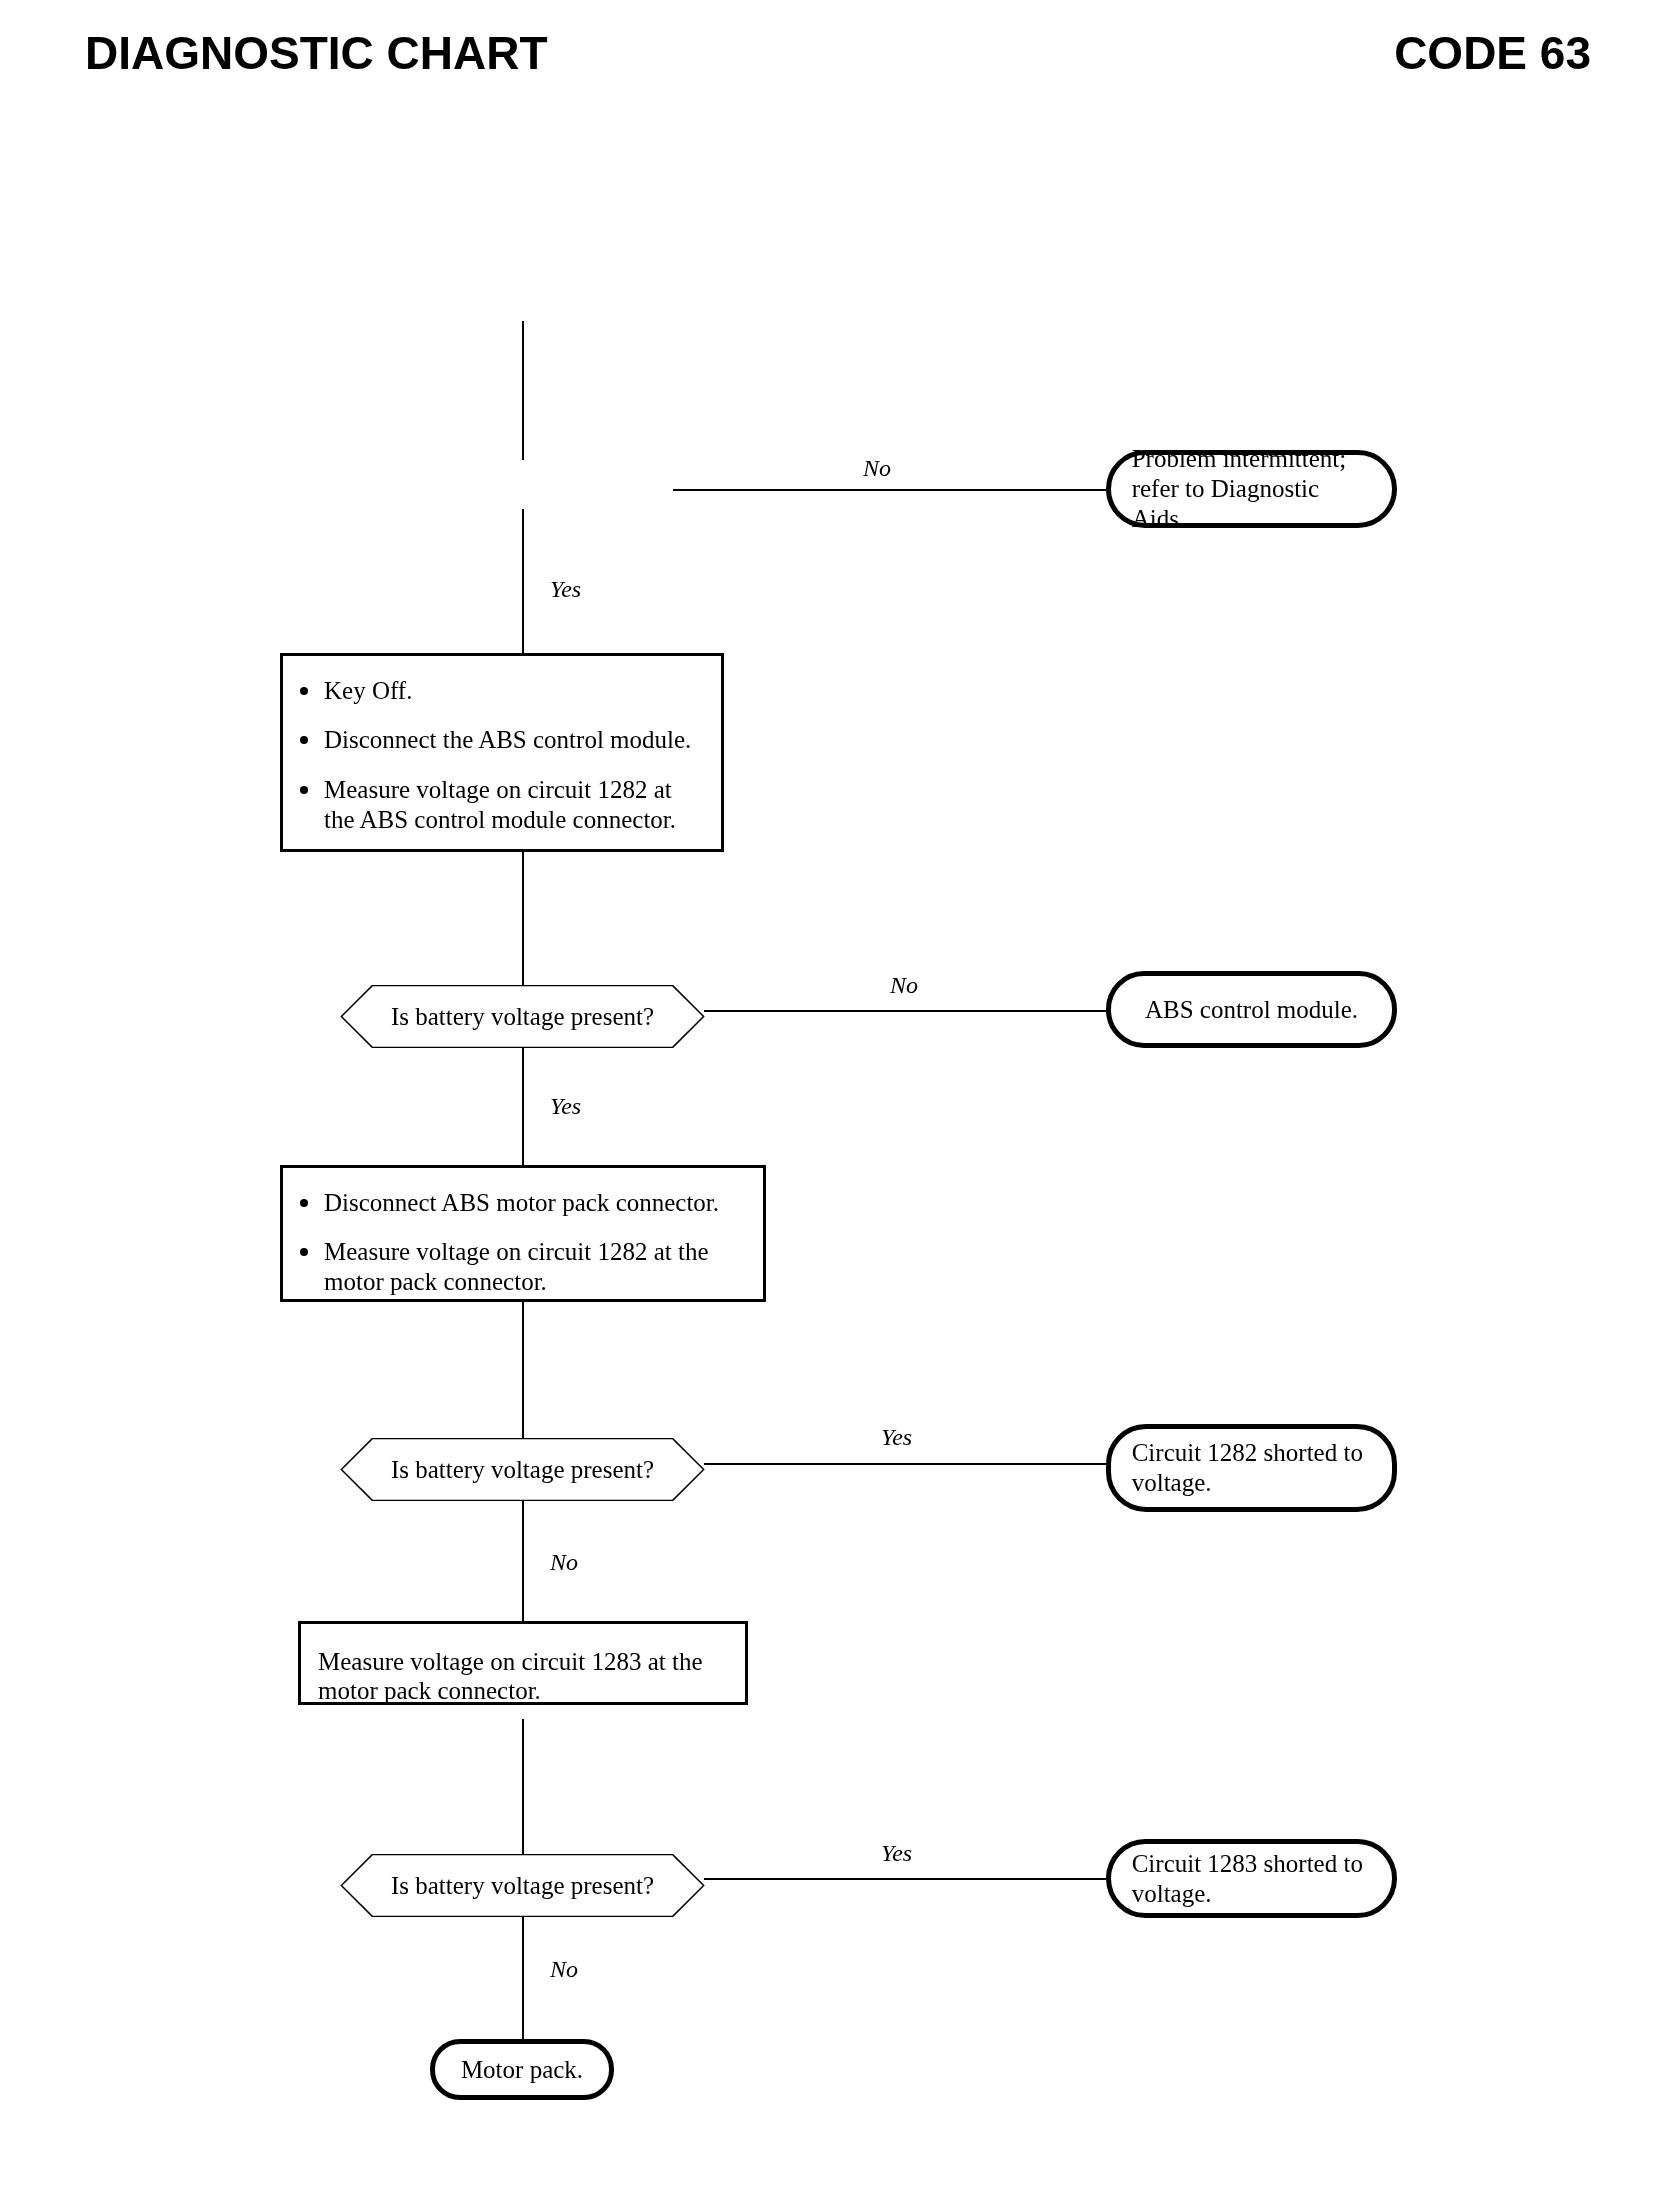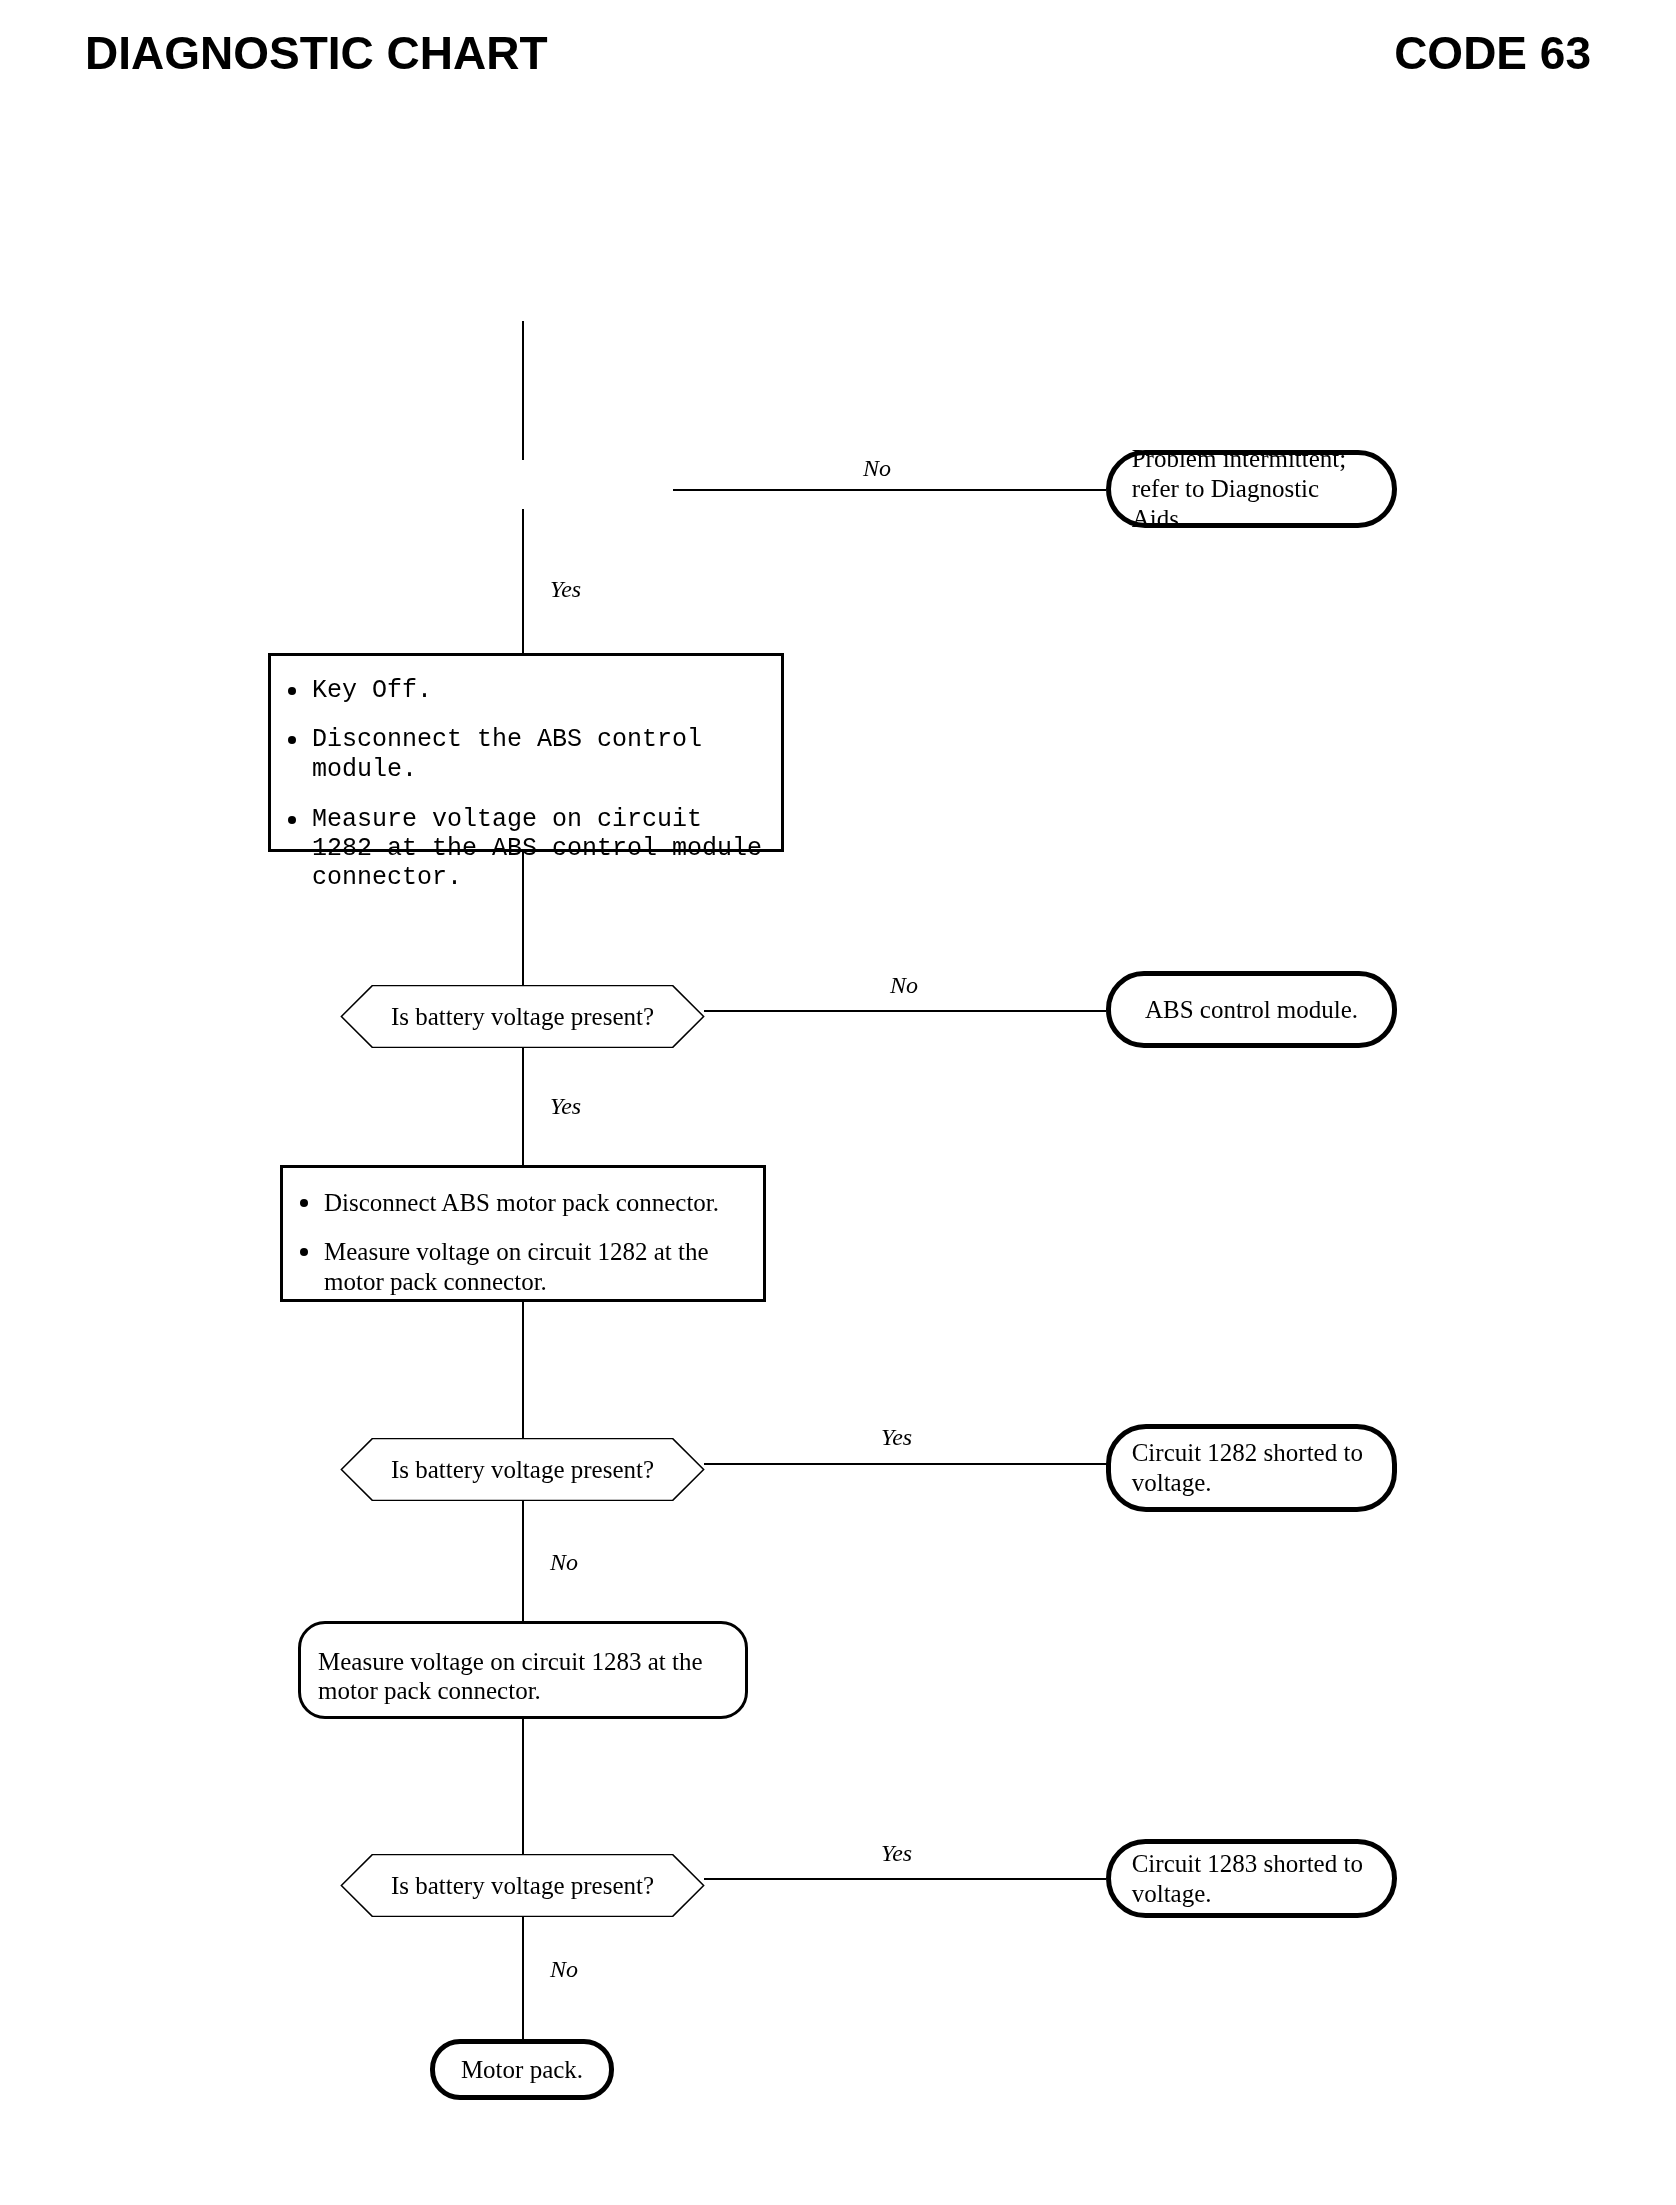--- a/index.html
+++ b/index.html
@@ -156,21 +156,21 @@
   <div class="branch-label" style="left:550px;  top:1550px;">No</div>
   <div class="branch-label" style="left:881px; top:1841px;">Yes</div>
   <div class="branch-label" style="left:550px;  top:1957px;">No</div>
 
 
 
   <div class="term" style="left:1106px; top:450px; width:291px; height:78px; border-radius:39px;">
     <div class="ttext">Problem intermittent; refer to Diagnostic Aids.</div>
   </div>
 
-  <div class="proc" style="left:268px; top:653px; width:516px; height:199px; padding:19.5px 14.6px 0 0;font-family:Liberation Mono, monospace;">
+  <div class="proc" style="left:280px; top:653px; width:444px; height:199px; padding:19.5px 14.6px 0 0;">
     <ul>
       <li>Key Off.</li>
       <li style="margin-top:20.7px;">Disconnect the ABS control module.</li>
       <li style="margin-top:20.7px;">Measure voltage on circuit 1282 at the ABS control module connector.</li>
     </ul>
   </div>
 
   <div class="decision" style="left:340px; top:985px; width:365px; height:63px;">
     <svg width="365" height="63" viewBox="0 0 600 104">
       <polygon points="52,1 548,1 599,52 548,103 52,103 1,52" fill="#ffffff" stroke="#000000" stroke-width="2.5"></polygon>
@@ -193,21 +193,21 @@
     <svg width="365" height="63" viewBox="0 0 600 104">
       <polygon points="52,1 548,1 599,52 548,103 52,103 1,52" fill="#ffffff" stroke="#000000" stroke-width="2.5"></polygon>
     </svg>
     <div class="dtext">Is battery voltage present?</div>
   </div>
 
   <div class="term" style="left:1106px; top:1424px; width:291px; height:88px; border-radius:40px;">
     <div class="ttext">Circuit 1282 shorted to voltage.</div>
   </div>
 
-  <div class="proc" style="left:298px; top:1621px; width:450px; height:98px; padding:23px 17px 0 17px;border-radius:27px;">
+  <div class="proc" style="left:298px; top:1621px; width:450px; height:84px; padding:23px 17px 0 17px;">
     <div class="plain">Measure voltage on circuit 1283 at the motor pack connector.</div>
   </div>
 
   <div class="decision" style="left:340px; top:1854px; width:365px; height:63px;">
     <svg width="365" height="63" viewBox="0 0 600 104">
       <polygon points="52,1 548,1 599,52 548,103 52,103 1,52" fill="#ffffff" stroke="#000000" stroke-width="2.5"></polygon>
     </svg>
     <div class="dtext">Is battery voltage present?</div>
   </div>
 

